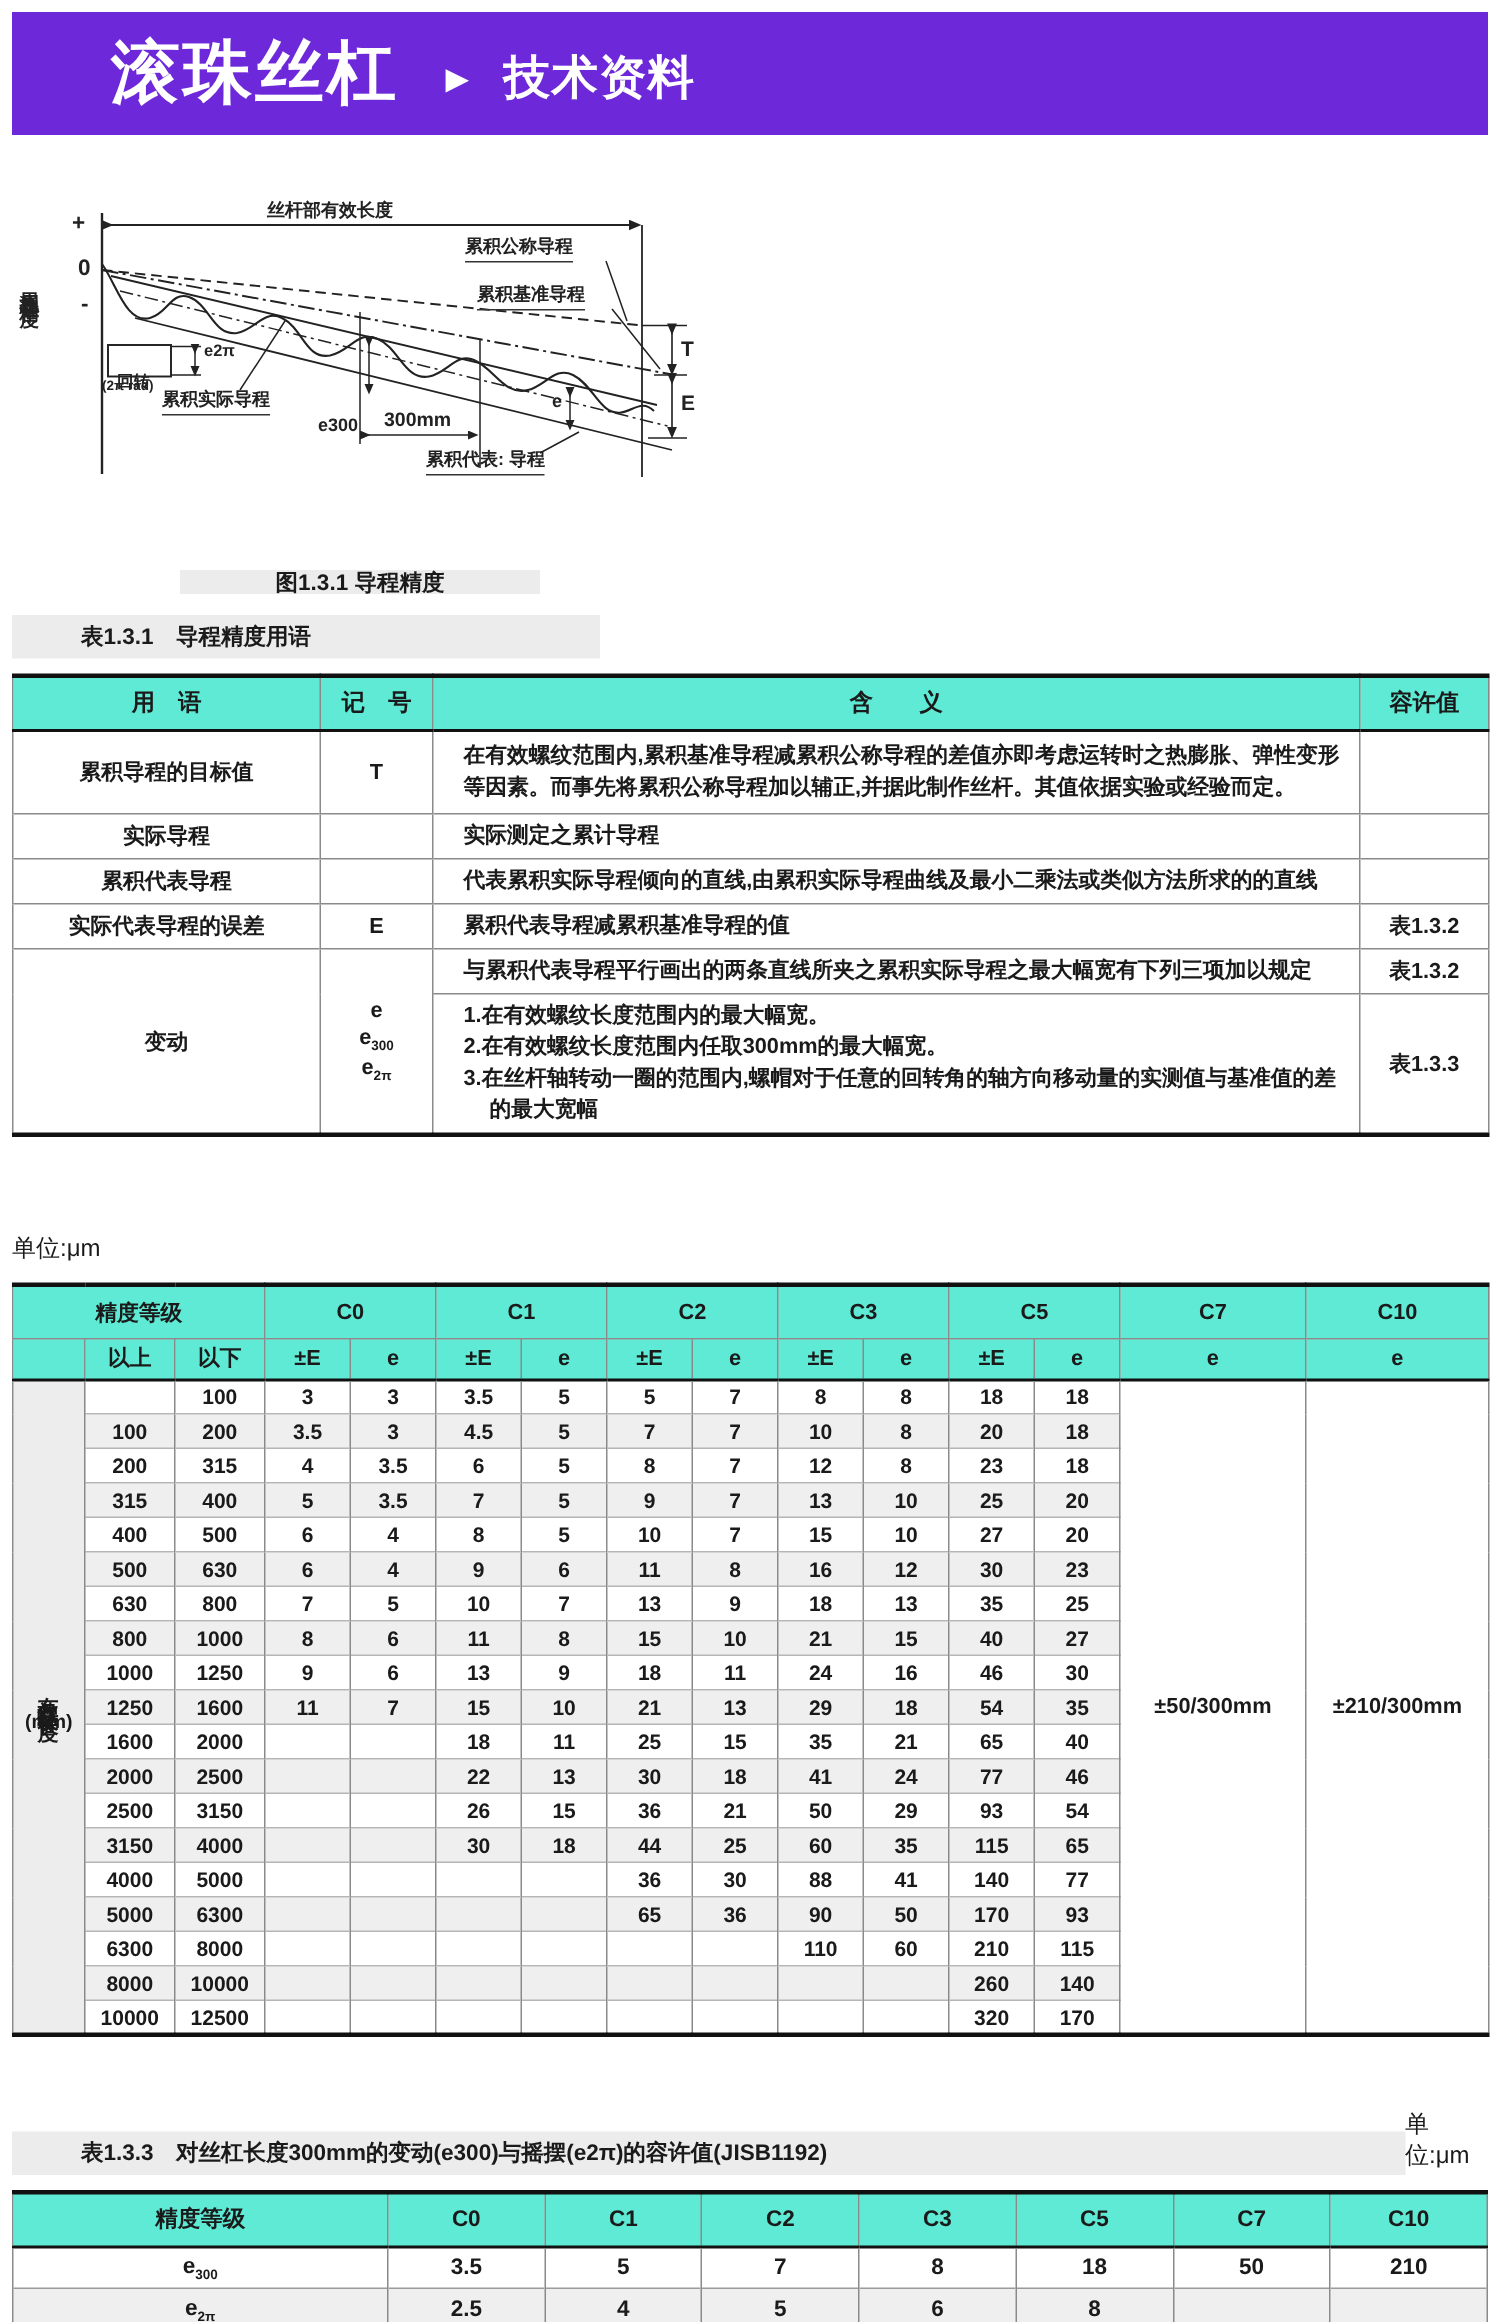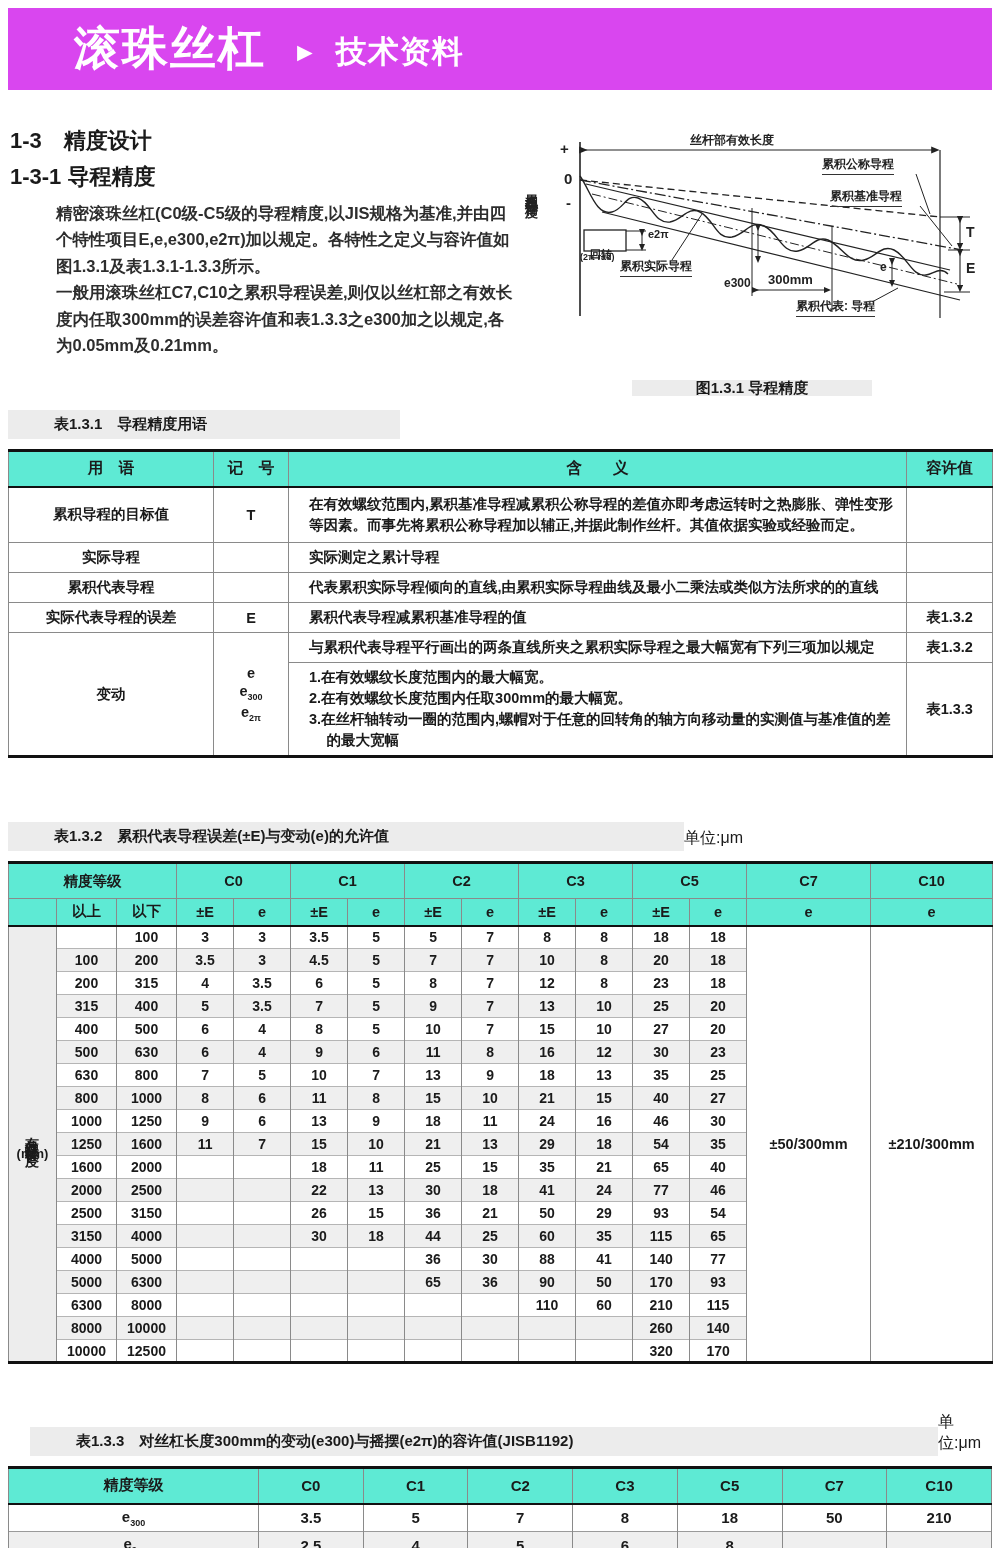--- a/index.html
+++ b/index.html
@@ -4,21 +4,21 @@
 <style>
   * { margin:0; padding:0; box-sizing:border-box; }
   html,body { background:#fff; }
   body {
     width:1000px; height:1548px; overflow:hidden;
     font-family:"Liberation Sans","DejaVu Sans",sans-serif;
     color:#1a1a1a;
   }
   
   .banner {
-    margin:8px 8px 0 8px; height:82px; background:#d946ef;
+    margin:8px 8px 0 8px; height:82px; background:#6d28d9;
     display:flex; align-items:center; padding-left:66px; color:#fff;
   }
   .banner .t1 { font-size:46px; font-weight:bold; letter-spacing:2px; }
   .banner .arr { font-size:26px; margin:6px 18px 0 26px; }
   .banner .t2 { font-size:31px; font-weight:bold; margin-top:6px; letter-spacing:1px; }
 
   
   .introRow { display:flex; margin:36px 8px 0 8px; }
   .leftCol { width:512px; }
   .h1 { font-size:22px; font-weight:bold; margin-left:2px; }
@@ -86,28 +86,20 @@
 </head>
 <body>
 
 <div class="banner">
   <span class="t1">滚珠丝杠</span>
   <span class="arr">►</span>
   <span class="t2">技术资料</span>
 </div>
 
 <div class="introRow">
-  <div class="leftCol">
-    <div class="h1">1-3　精度设计</div>
-    <div class="h2">1-3-1 导程精度</div>
-    <div class="para">
-      <p>精密滚珠丝杠(C0级-C5级的导程精度,以JIS规格为基准,并由四个特性项目E,e,e300,e2π)加以规定。各特性之定义与容许值如图1.3.1及表1.3.1-1.3.3所示。</p>
-      <p>一般用滚珠丝杠C7,C10之累积导程误差,则仅以丝杠部之有效长度内任取300mm的误差容许值和表1.3.3之e300加之以规定,各为0.05mm及0.21mm。</p>
-    </div>
-  </div>
 
   <div class="diagWrap">
     <div class="diag">
       <svg width="472" height="238" viewBox="0 0 472 238">
         <defs>
           <marker id="ah" markerWidth="8" markerHeight="8" refX="4" refY="3" orient="auto">
             <path d="M0,0 L7,3 L0,6 Z" fill="#222"></path>
           </marker>
         </defs>
 
@@ -234,21 +226,20 @@
           <div>3.在丝杆轴转动一圈的范围内,螺帽对于任意的回转角的轴方向移动量的实测值与基准值的差的最大宽幅</div>
         </td>
       <td>表1.3.3</td>
     </tr>
   </tbody>
 </table>
 
 <div class="sp2"></div>
 
 <div class="chipRow">
-  <div class="chip" style="width:676px;">表1.3.2　累积代表导程误差(±E)与变动(e)的允许值</div>
   <div class="unit">单位:μm</div>
 </div>
 <table class="t132">
   <colgroup>
     <col style="width:48px">
       <col style="width:60px">
       <col style="width:60px">
     <col style="width:57px">
       <col style="width:57px">
       <col style="width:57px">
@@ -565,21 +556,21 @@
         <td></td>
         <td>320</td>
         <td>170</td>
       </tr>
     </tbody>
 </table>
 
 <div class="sp3"></div>
 
 <div class="chipRow">
-  <div class="chip" style="width:987px;margin-left:22px;">表1.3.3　对丝杠长度300mm的变动(e300)与摇摆(e2π)的容许值(JISB1192)</div>
+  <div class="chip" style="width:987px;">表1.3.3　对丝杠长度300mm的变动(e300)与摇摆(e2π)的容许值(JISB1192)</div>
   <div class="unit">单位:μm</div>
 </div>
 <table class="t133">
   <colgroup>
       <col style="width:250px">
     </colgroup>
   <thead>
       <tr>
         <th>精度等级</th>
         <th>C0</th>

